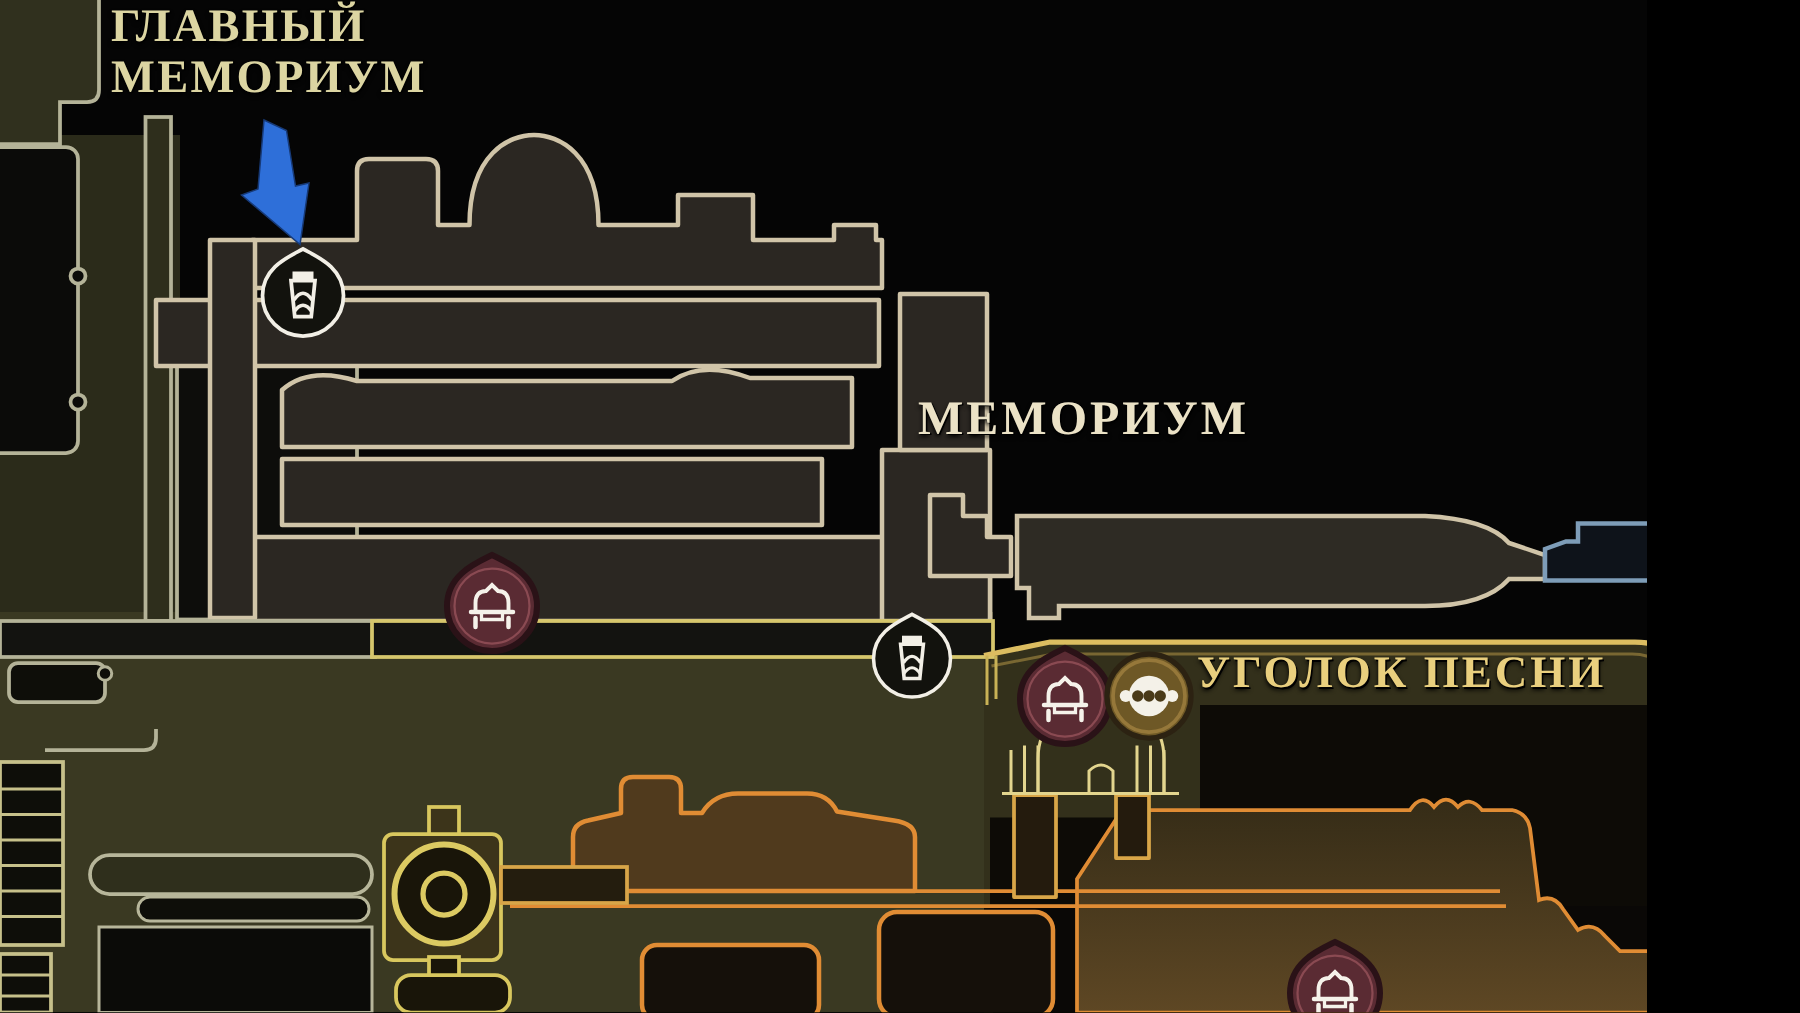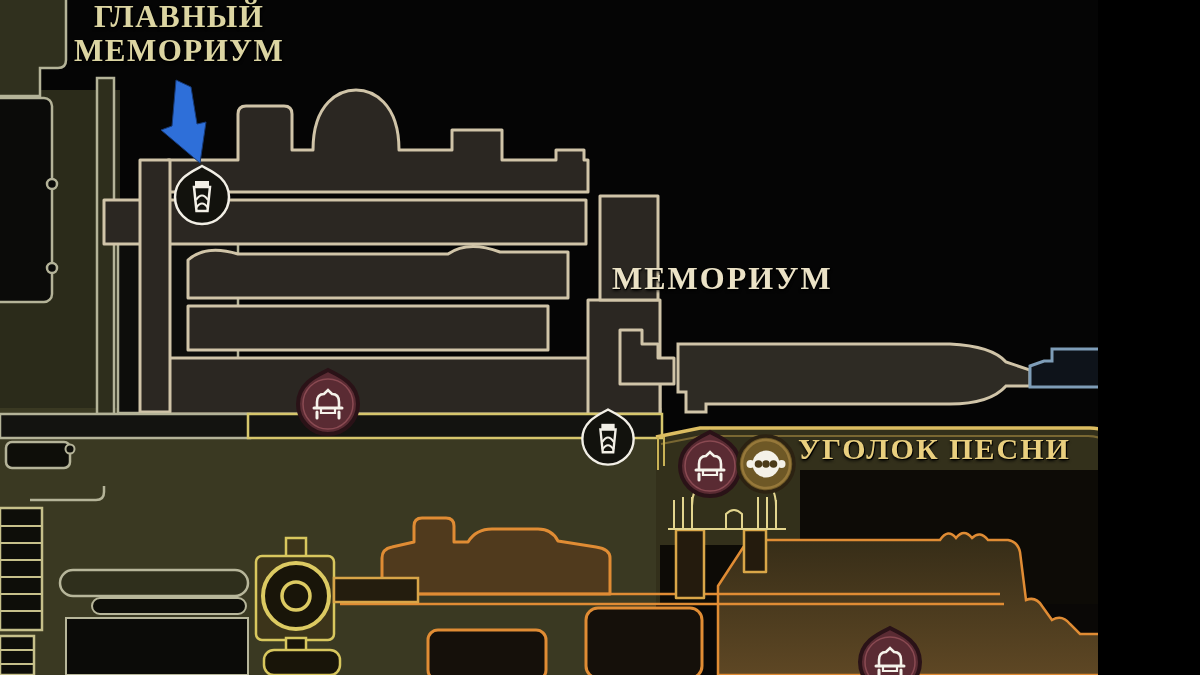--- a/index.html
+++ b/index.html
@@ -1,17 +1,17 @@
 <!DOCTYPE html>
 <html><head>
 <meta charset="utf-8">
 <style>
   html,body{margin:0;padding:0;background:#000;}
   .stage{position:relative;width:1098px;height:675px;overflow:hidden;background:#050505;
-         font-family:"Liberation Serif",serif;text-align:center;}
+         font-family:"Liberation Serif",serif;}
   .stage svg{position:absolute;left:0;top:0;}
   .lbl{position:absolute;font-weight:bold;letter-spacing:1.5px;
        text-shadow:0 2px 3px rgba(0,0,0,.95),1px 1px 0 #000;white-space:nowrap;}
   .lbl-mm{left:74px;top:0px;font-size:31px;line-height:34px;color:#dcd5a2;}
   .lbl-memorium{left:612px;top:260px;font-size:32px;color:#ebe2c6;letter-spacing:2px;}
   .lbl-song{left:798px;top:432px;font-size:30px;color:#e9cf7e;letter-spacing:2px;}
 </style>
 </head>
 <body>
 

